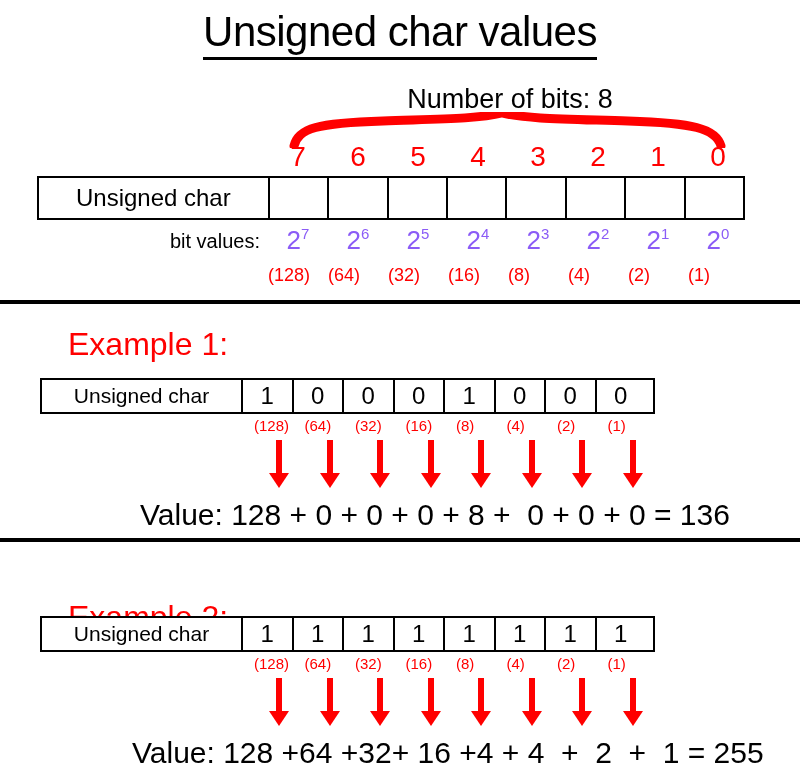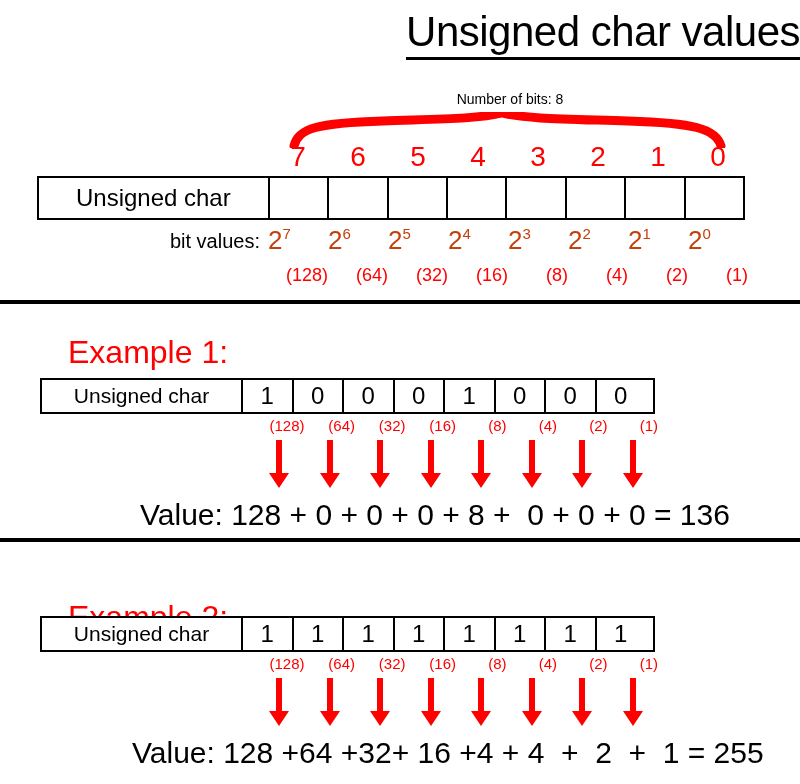--- a/index.html
+++ b/index.html
@@ -14,21 +14,21 @@
     font-family: "Liberation Sans", sans-serif;
     color: #000000;
     overflow: hidden;
   }
   .abs { position: absolute; }
 
   
   #title {
     left: 0; top: 6px;
     width: 800px;
-    text-align: right;
+    text-align: center;
     font-size: 42px;
     line-height: 52px;
     font-weight: 400;
     letter-spacing: -0.5px;
     color: #000;
   }
   #title span {
     border-bottom: 3px solid #000;
     padding-bottom: 2px;
   }
@@ -41,21 +41,21 @@
     background: #000000;
   }
   #divider-1 { top: 300px; }
   #divider-2 { top: 538px; }
 
   
   #bits-count-label {
     left: 330px; top: 86px;
     width: 360px;
     text-align: center;
-    font-size: 14px;
+    font-size: 27px;
     line-height: 26px;
     color: #000;
   }
   #brace-wrap {
     left: 288px; top: 112px;
     width: 440px; height: 36px;
   }
   #brace-wrap svg { display: block; }
 
   
@@ -115,52 +115,52 @@
     line-height: 26px;
     color: #000;
   }
   .power-row {
     left: 268px; top: 224px;
     width: 480px; height: 34px;
     display: flex;
   }
   .power-cell {
     width: 60px;
-    text-align: left;
+    text-align: center;
     font-size: 26px;
     line-height: 32px;
-    color: #c2410c;
+    color: #8b5cf6;
   }
   .power-cell sup {
     font-size: 15px;
     vertical-align: super;
     line-height: 0;
   }
   .paren-row {
     display: flex;
   }
   .paren-cell {
-    text-align: right;
+    text-align: left;
     color: #ff0000;
     font-size: 18px;
     line-height: 22px;
   }
   #paren-row-1 {
     left: 268px; top: 264px;
     width: 480px; height: 24px;
   }
   #paren-row-1 .paren-cell { width: 60px; }
 
   
   .example-heading {
     color: #ff0000;
     font-size: 32px;
     line-height: 40px;
   }
-  #example-1-heading { left: 68px; top: 324px; margin-top: 8px; }
+  #example-1-heading { left: 68px; top: 324px; }
   #example-2-heading { left: 68px; top: 562px; margin-top: 35px; }
 
   
   #table-2 {
     left: 40px; top: 378px;
     width: 615px; height: 36px;
   }
   #table-2 .label-cell { width: 199px; height: 100%; font-size: 21px; }
   #table-2 .bit-cell   { width: 50.5px; height: 100%; font-size: 24px; }
 

